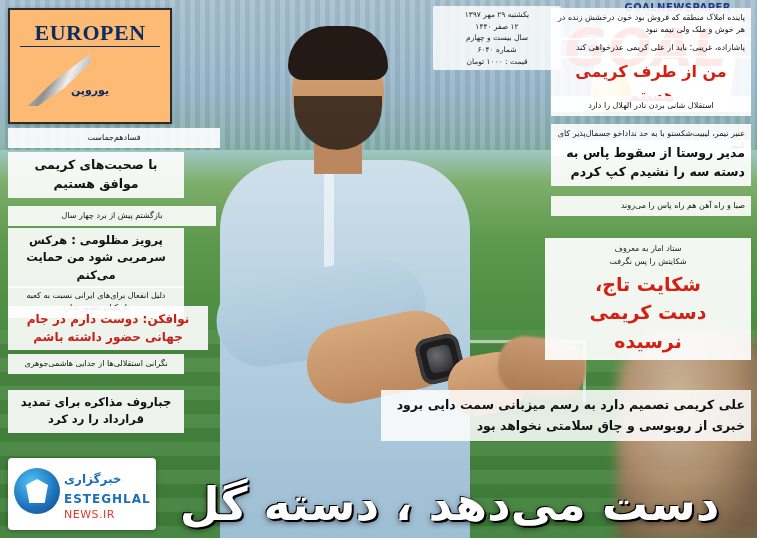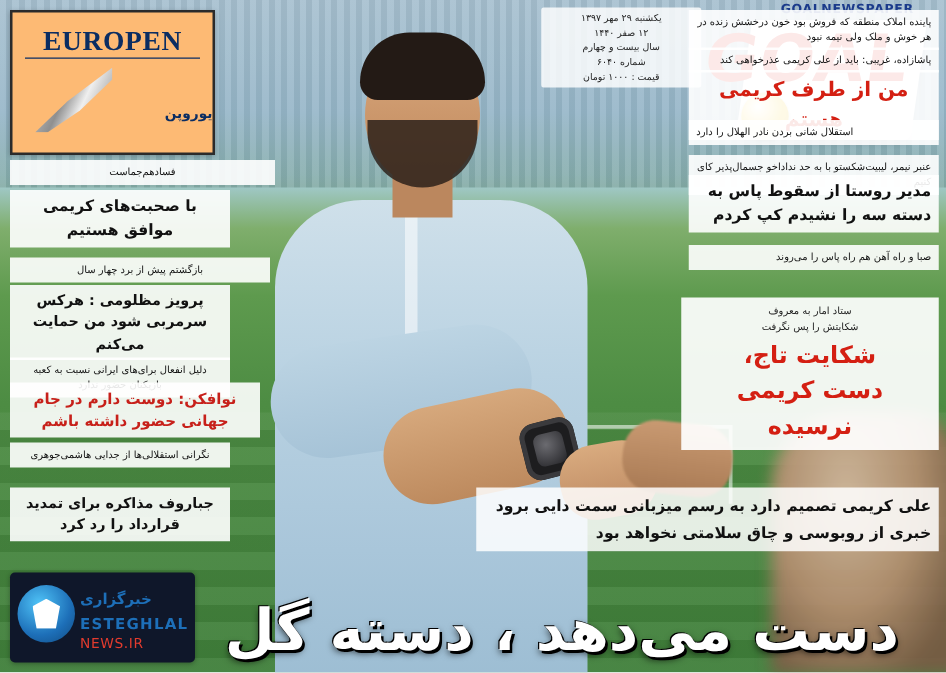--- a/index.html
+++ b/index.html
@@ -225,20 +225,21 @@
   .ad-title {
     text-align: center;
     font-size: 22px;
     font-weight: bold;
     color: #0b2d62;
     letter-spacing: .5px;
     margin-top: 10px;
     font-family: "Liberation Serif", serif;
   }
   .ad-sub {
+    text-align: center;
     font-size: 11px;
     color: #0b2d62;
     margin-top: 38px;
     font-weight: bold;
   }
   .ad-pen {
     position: absolute;
     left: 18px; top: 44px;
     width: 62px; height: 52px;
     background: linear-gradient(115deg, #d9d9d9 0%, #8f8f8f 40%, #efefef 60%, #7c7c7c 100%);
@@ -265,21 +266,21 @@
   .left-3 { left: 8px; top: 206px; width: 208px; font-size: 8px; text-align: center; }
   .left-4 { left: 8px; top: 228px; width: 176px; font-size: 11.5px; text-align: center; font-weight: bold; }
   .left-5 { left: 8px; top: 286px; width: 176px; font-size: 8px; text-align: center; }
   .left-6 { left: 8px; top: 306px; width: 200px; font-size: 12px; text-align: center; font-weight: bold; color:#c7201a; }
   .left-7 { left: 8px; top: 354px; width: 176px; font-size: 8px; text-align: center; }
   .left-8 { left: 8px; top: 390px; width: 176px; font-size: 11.5px; text-align: center; font-weight: bold; }
 
   .right-1 { right: 6px; top: 8px; width: 200px; font-size: 8px; text-align: right; }
   .right-2 { right: 6px; top: 38px; width: 200px; font-size: 8px; text-align: right; }
   .right-3 { right: 6px; top: 56px; width: 200px; font-size: 16px; text-align: center; font-weight: bold; color: #d41f12; }
-  .right-4 { right: 6px; top: 96px; width: 200px; font-size: 8px; text-align: left; }
+  .right-4 { right: 6px; top: 96px; width: 200px; font-size: 8px; text-align: center; }
   .right-5 { right: 6px; top: 124px; width: 200px; font-size: 8px; text-align: right; }
   .right-6 { right: 6px; top: 140px; width: 200px; font-size: 12.5px; text-align: right; font-weight: bold; }
   .right-7 { right: 6px; top: 196px; width: 200px; font-size: 8px; text-align: right; }
 
   .tajeri-box {
     position: absolute;
     right: 6px; top: 238px;
     width: 206px;
     background: rgba(255,255,255,.92);
     padding: 5px 16px;
@@ -326,21 +327,21 @@
     text-shadow: 2px 2px 0 #000, -1px -1px 0 #000, 0 2px 6px rgba(0,0,0,.65);
     line-height: 1.1;
     letter-spacing: -1px;
   }
 
   
   .badge {
     position: absolute;
     left: 8px; bottom: 8px;
     width: 148px; height: 72px;
-    background: #0f172a;
+    background: #ffffff;
     border-radius: 4px;
     box-shadow: 0 1px 4px rgba(0,0,0,.3);
     overflow: hidden;
   }
   .badge .circle {
     position: absolute;
     left: 6px; top: 10px;
     width: 46px; height: 46px;
     border-radius: 50%;
     background: radial-gradient(circle at 38% 32%, #4fc3f7 0%, #1d6fb8 60%, #114a80 100%);

